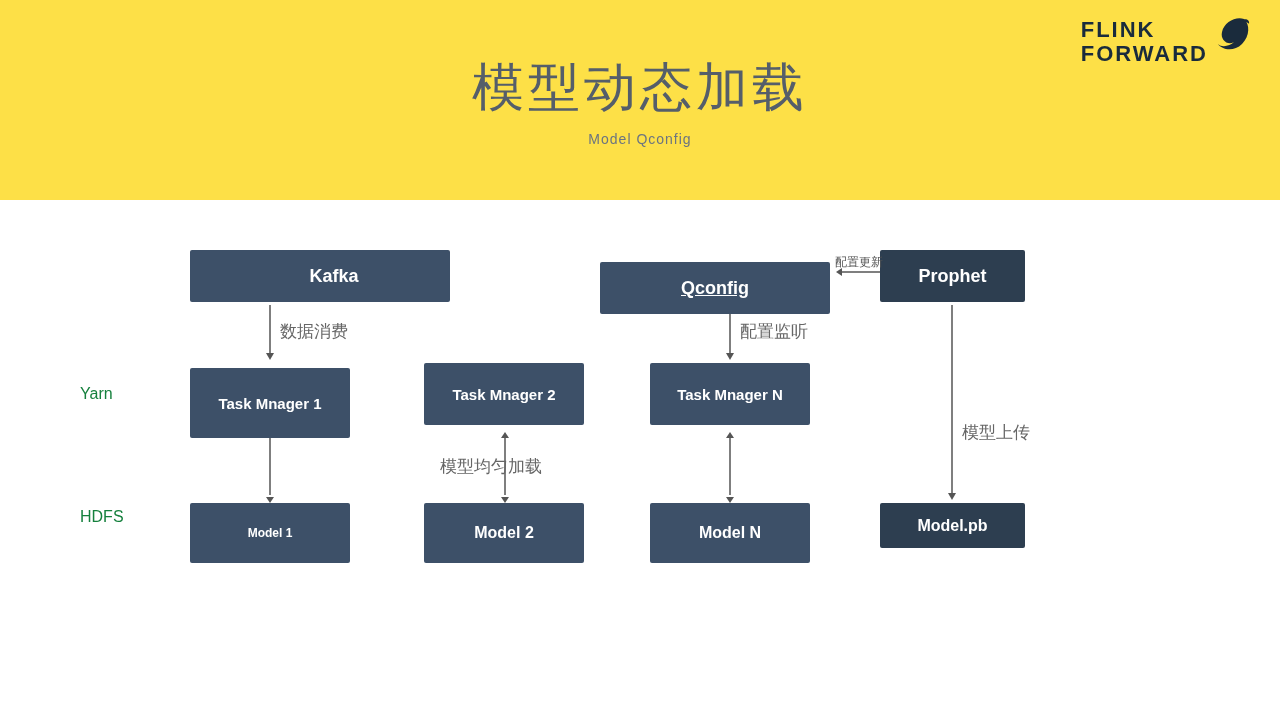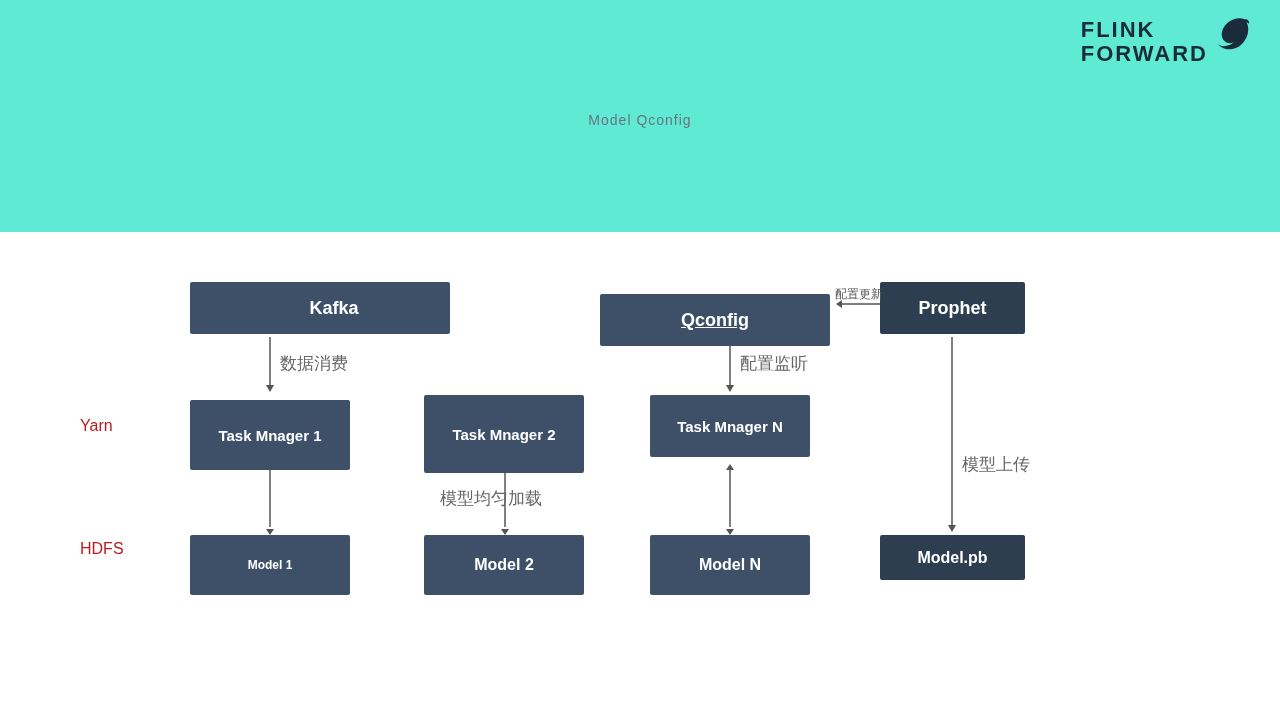--- a/index.html
+++ b/index.html
@@ -6,23 +6,23 @@
     body {
       width: 1280px;
       height: 720px;
       overflow: hidden;
       font-family: 'Microsoft YaHei', 'PingFang SC', Arial, sans-serif;
       background: #fff;
     }
 
     
     .header {
-      background: #5eead4;
+      background: #fde047;
       width: 100%;
-      height: 232px;
+      height: 200px;
       display: flex;
       flex-direction: column;
       align-items: center;
       justify-content: center;
       position: relative;
     }
     .header-title {
       font-size: 52px;
       color: #555e6a;
       font-weight: 300;
@@ -64,21 +64,21 @@
       top: 40px;
       left: 80px;
       right: 80px;
       bottom: 40px;
     }
 
     
     .row-label {
       position: absolute;
       font-size: 16px;
-      color: #b91c1c;
+      color: #15803d;
       font-weight: 400;
     }
 
     
     .box {
       position: absolute;
       background: #3d5068;
       color: #fff;
       display: flex;
       align-items: center;
@@ -116,20 +116,21 @@
         <span class="flink-logo-text">FLINK</span>
         <span class="flink-logo-text">FORWARD</span>
       </div>
 
       <svg width="38" height="38" viewBox="0 0 38 38" style="margin-left:6px; margin-top:-4px;">
         <path d="M30 5 C22 2, 10 8, 8 18 C6 26, 14 32, 20 28 C16 32, 8 34, 4 30 C8 36, 20 38, 28 30 C36 22, 36 10, 30 5 Z" fill="#1a2b3c"></path>
         <path d="M28 6 C32 4, 36 6, 35 10 C34 8, 30 8, 28 6 Z" fill="#1a2b3c"></path>
       </svg>
     </div>
   </div>
+  <h1 class="header-title">模型动态加载</h1>
   <p class="header-subtitle">Model Qconfig</p>
 </div>
 
 <div class="main">
   <div class="diagram">
 
     <svg class="arrows-svg">
       
       <line x1="190" y1="65" x2="190" y2="115" stroke="#555" stroke-width="1.5"></line>
       <polygon points="186,113 194,113 190,120" fill="#555"></polygon>
@@ -185,21 +186,21 @@
     <div class="arrow-text" style="left:200px; top:80px;">数据消费</div>
 
     <div class="arrow-text" style="left:660px; top:80px;">配置监听</div>
 
     <div class="arrow-text" style="left:882px; top:172px;margin-top:9px;">模型上传</div>
 
     <div class="box" style="left:110px; top:128px; width:160px; height:70px; font-size:15px;">
       <span>Task Mnager 1</span>
     </div>
 
-    <div class="box" style="left:344px; top:123px; width:160px; height:78px; font-size:15px;">
+    <div class="box" style="left:344px; top:123px; width:160px; height:62px; font-size:15px;">
       <span>Task Mnager 2</span>
     </div>
 
     <div class="box" style="left:570px; top:123px; width:160px; height:62px; font-size:15px;">
       <span>Task Mnager N</span>
     </div>
 
     <div class="arrow-text" style="left:360px; top:215px;">模型均匀加载</div>
 
     <div class="box" style="left:110px; top:263px; width:160px; height:60px; font-size:12px;">

